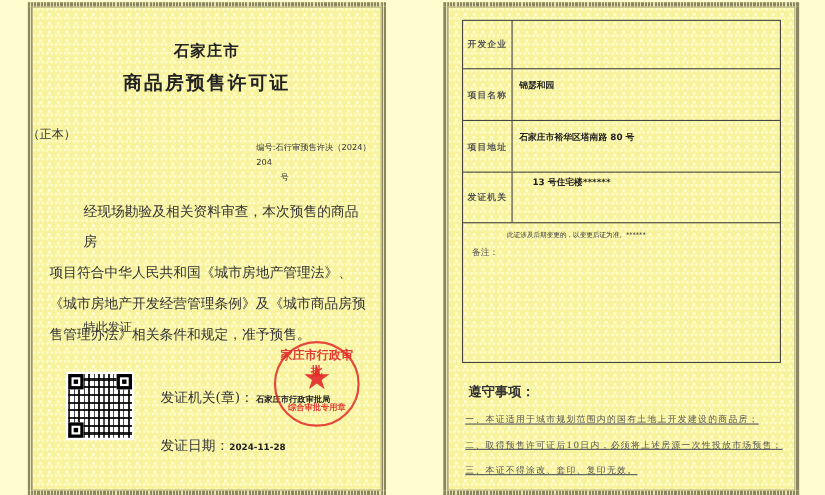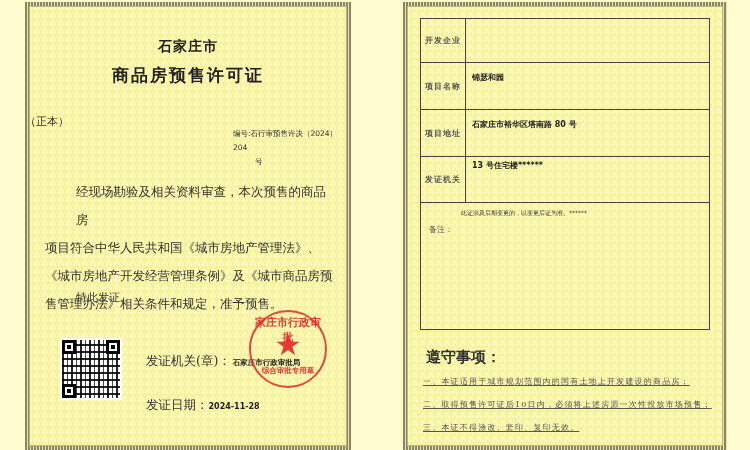--- a/index.html
+++ b/index.html
@@ -147,33 +147,33 @@
   }
   .info-value {
     flex: 1; padding: 9px 0 0 6px;
     font-family: "DejaVu Sans", "Liberation Sans", sans-serif;
     font-size: 8px; font-weight: bold; color: #222;
   }
   .row1 { top: 0; height: 44px; }
   .row2 { top: 44px; height: 47px; }
   .row3 { top: 91px; height: 47px; }
   .row4 { top: 138px; height: 46px; }
-  .row4 .info-value { padding-top: 3px; }
+  .row4 .info-value { padding-top: 3px; margin-left: 12px; }
   .remark-note {
     position: absolute; left: 40px; top: 190px;
     font-family: "DejaVu Sans", "Liberation Sans", sans-serif;
     font-size: 6px; color: #333;
   }
   .remark-label {
     position: absolute; left: 8px; top: 205px;
     font-size: 8px; color: #555;
   }
   .notices-title {
     position: absolute; left: 23px; top: 346px;
-    font-size: 15px; font-weight: bold; color: #333;
+    font-size: 12px; font-weight: bold; color: #333;
   }
   .notice {
     position: absolute; left: 20px;
     font-size: 8px; color: #555; letter-spacing: 1.2px; white-space: nowrap; text-decoration: underline;
   }
   .n1 { top: 374px; }
   .n2 { top: 397px; }
   .n3 { top: 420px; }
 </style>
 </head>

